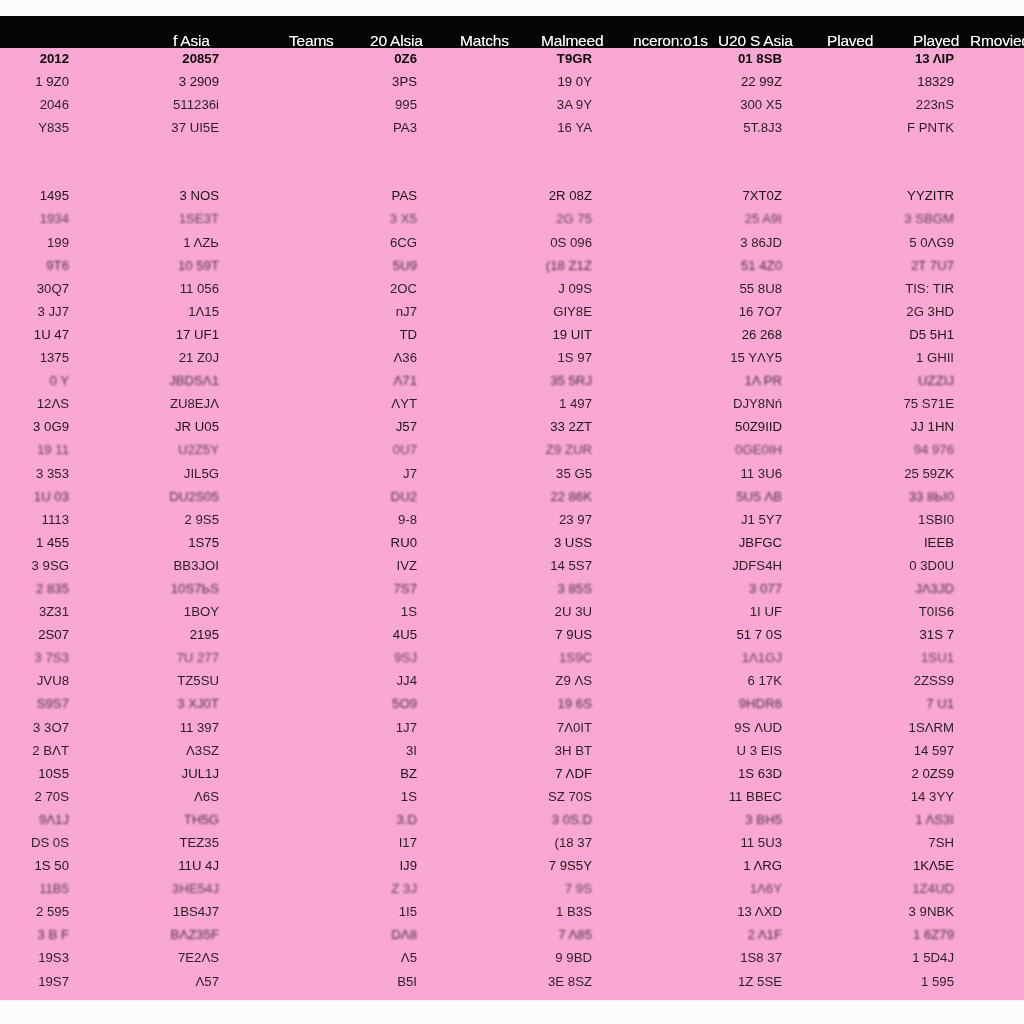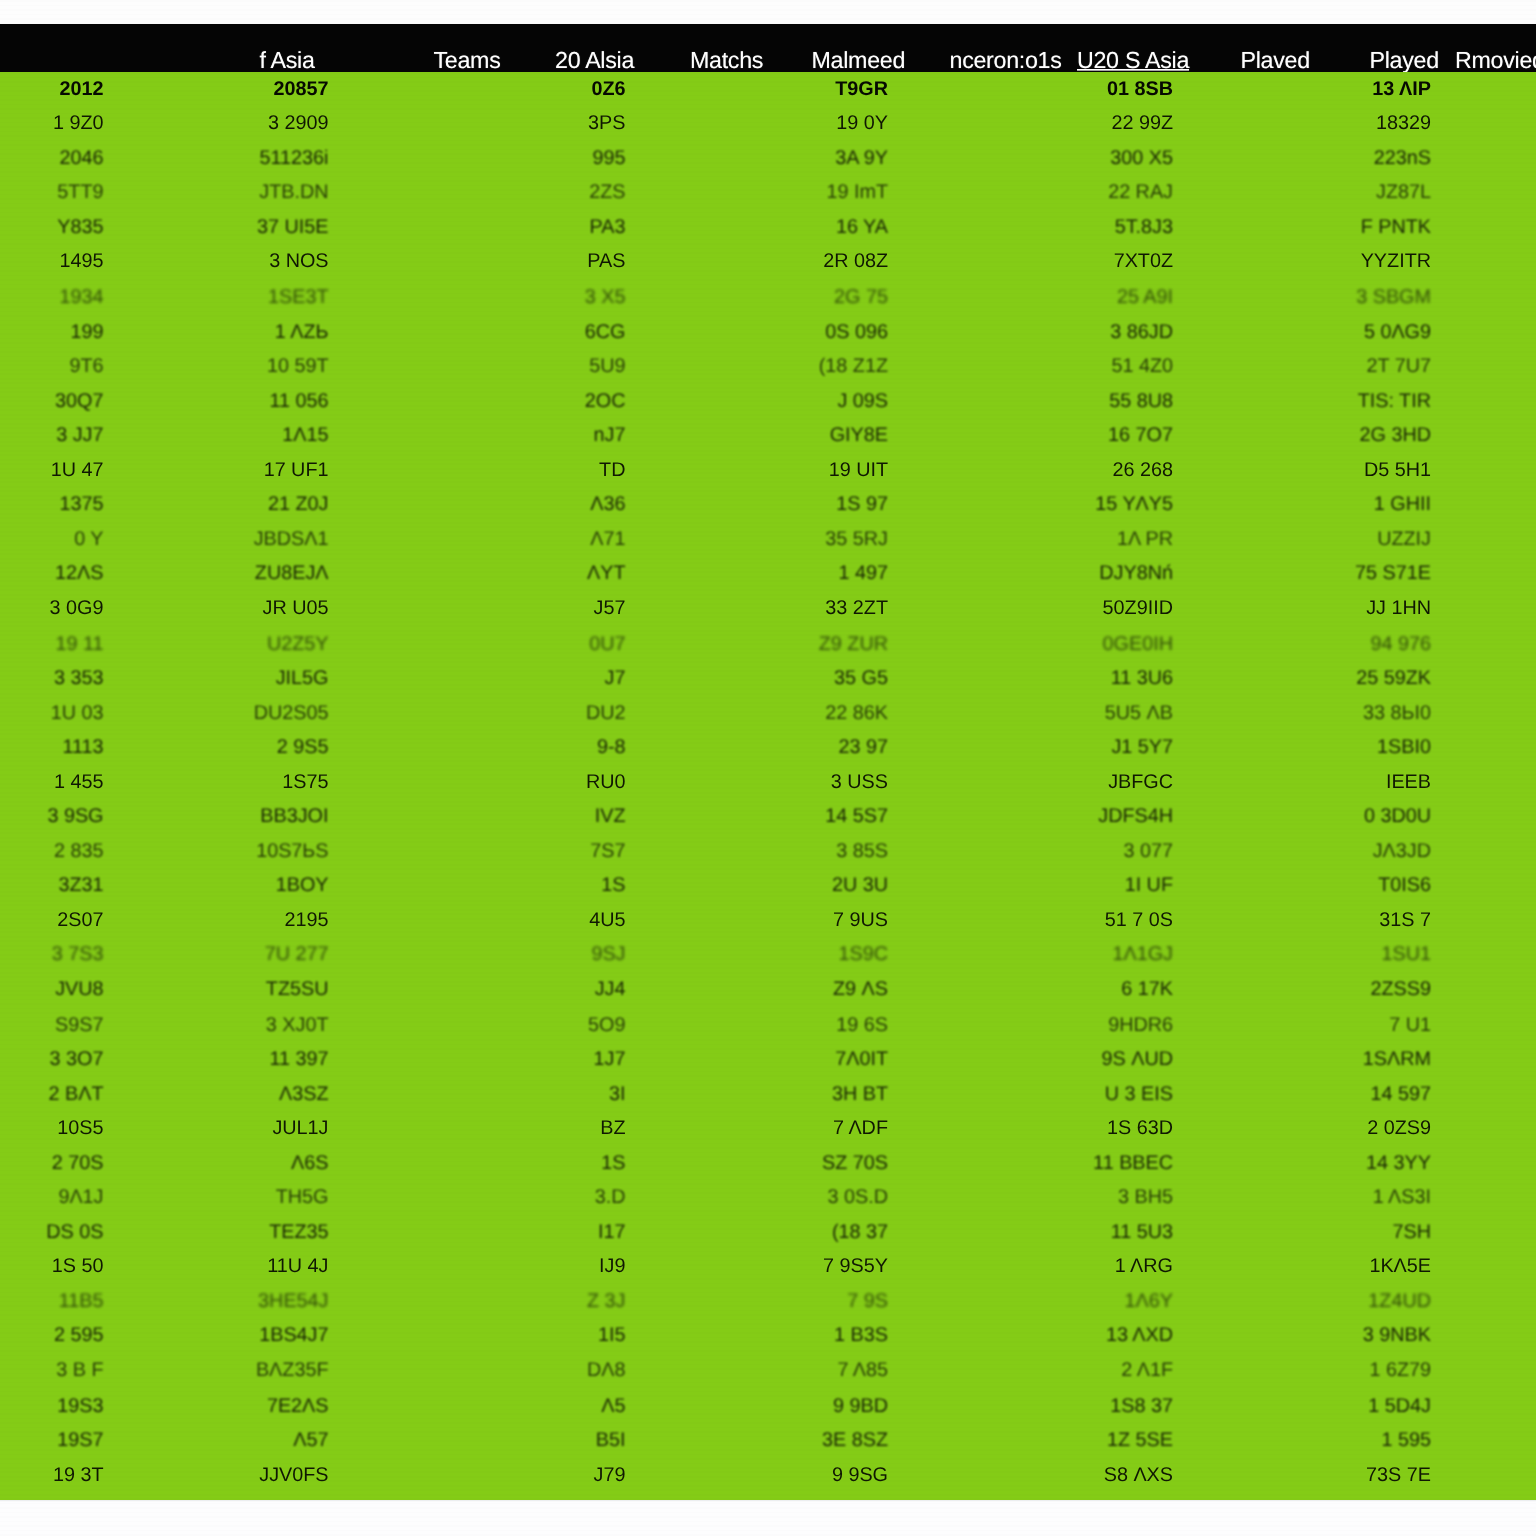--- a/index.html
+++ b/index.html
@@ -49,21 +49,21 @@
     text-shadow: 0 0 0.6px rgba(255,255,255,0.55);
   }
 
   
   #table-body {
     position: absolute;
     left: 0;
     top: 48px;
     width: 1024px;
     height: 952px;
-    background: #84cc16;
+    background: #f9a8d4;
     overflow: hidden;
   }
   .row {
     position: relative;
     height: 23.1px;
   }
   .cell {
     position: absolute;
     top: 2px;
     color: #1c1c1c;
@@ -137,21 +137,21 @@
 <div id="screen">
 
   <div id="header-bar">
     <div class="hdr-inner" id="hdr-inner">
         <div class="hdr-cell" style="left: 173px;">f Asia</div>
         <div class="hdr-cell" style="left: 289px;">Teams</div>
         <div class="hdr-cell" style="left: 370px;">20 Alsia</div>
         <div class="hdr-cell" style="left: 460px;">Matchs</div>
         <div class="hdr-cell" style="left: 541px;">Malmeed</div>
         <div class="hdr-cell" style="left: 633px;">nceron:o1s</div>
-        <div class="hdr-cell" style="left: 718px; text-decoration: underline;">U20 S Asia</div>
+        <div class="hdr-cell" style="left: 718px;">U20 S Asia</div>
         <div class="hdr-cell" style="left: 827px;">Plaved</div>
         <div class="hdr-cell" style="left: 913px;">Played</div>
         <div class="hdr-cell" style="left: 970px;">Rmovied</div>
       </div>
   </div>
 
   <div id="table-body">
       <div class="row first-row" style="height: 23.1px;">
         <div class="cell c0">2012</div>
         <div class="cell c1">20857</div>
@@ -169,37 +169,29 @@
         <div class="cell c5">18329</div>
       </div>
       <div class="row " style="height: 23.1px;">
         <div class="cell c0">2046</div>
         <div class="cell c1">511236i</div>
         <div class="cell c2">995</div>
         <div class="cell c3">3A 9Y</div>
         <div class="cell c4">300 X5</div>
         <div class="cell c5">223nS</div>
       </div>
-      <div class="row fade-a" style="height: 23.1px;">
-        <div class="cell c0">5TT9</div>
-        <div class="cell c1">JTB.DN</div>
-        <div class="cell c2">2ZS</div>
-        <div class="cell c3">19 ImT</div>
-        <div class="cell c4">22 RAJ</div>
-        <div class="cell c5">JZ87L</div>
-      </div>
       <div class="row " style="height: 23.1px;">
         <div class="cell c0">Y835</div>
         <div class="cell c1">37 UI5E</div>
         <div class="cell c2">PA3</div>
         <div class="cell c3">16 YA</div>
         <div class="cell c4">5T.8J3</div>
         <div class="cell c5">F PNTK</div>
       </div>
-      <div class="row fade-b" style="height: 23.1px;">
+      <div class="row fade-b" style="height: 23.1px; margin-top: 45px;">
         <div class="cell c0">1495</div>
         <div class="cell c1">3 NOS</div>
         <div class="cell c2">PAS</div>
         <div class="cell c3">2R 08Z</div>
         <div class="cell c4">7XT0Z</div>
         <div class="cell c5">YYZITR</div>
       </div>
       <div class="row fade-c" style="height: 23.1px;">
         <div class="cell c0">1934</div>
         <div class="cell c1">1SE3T</div>

